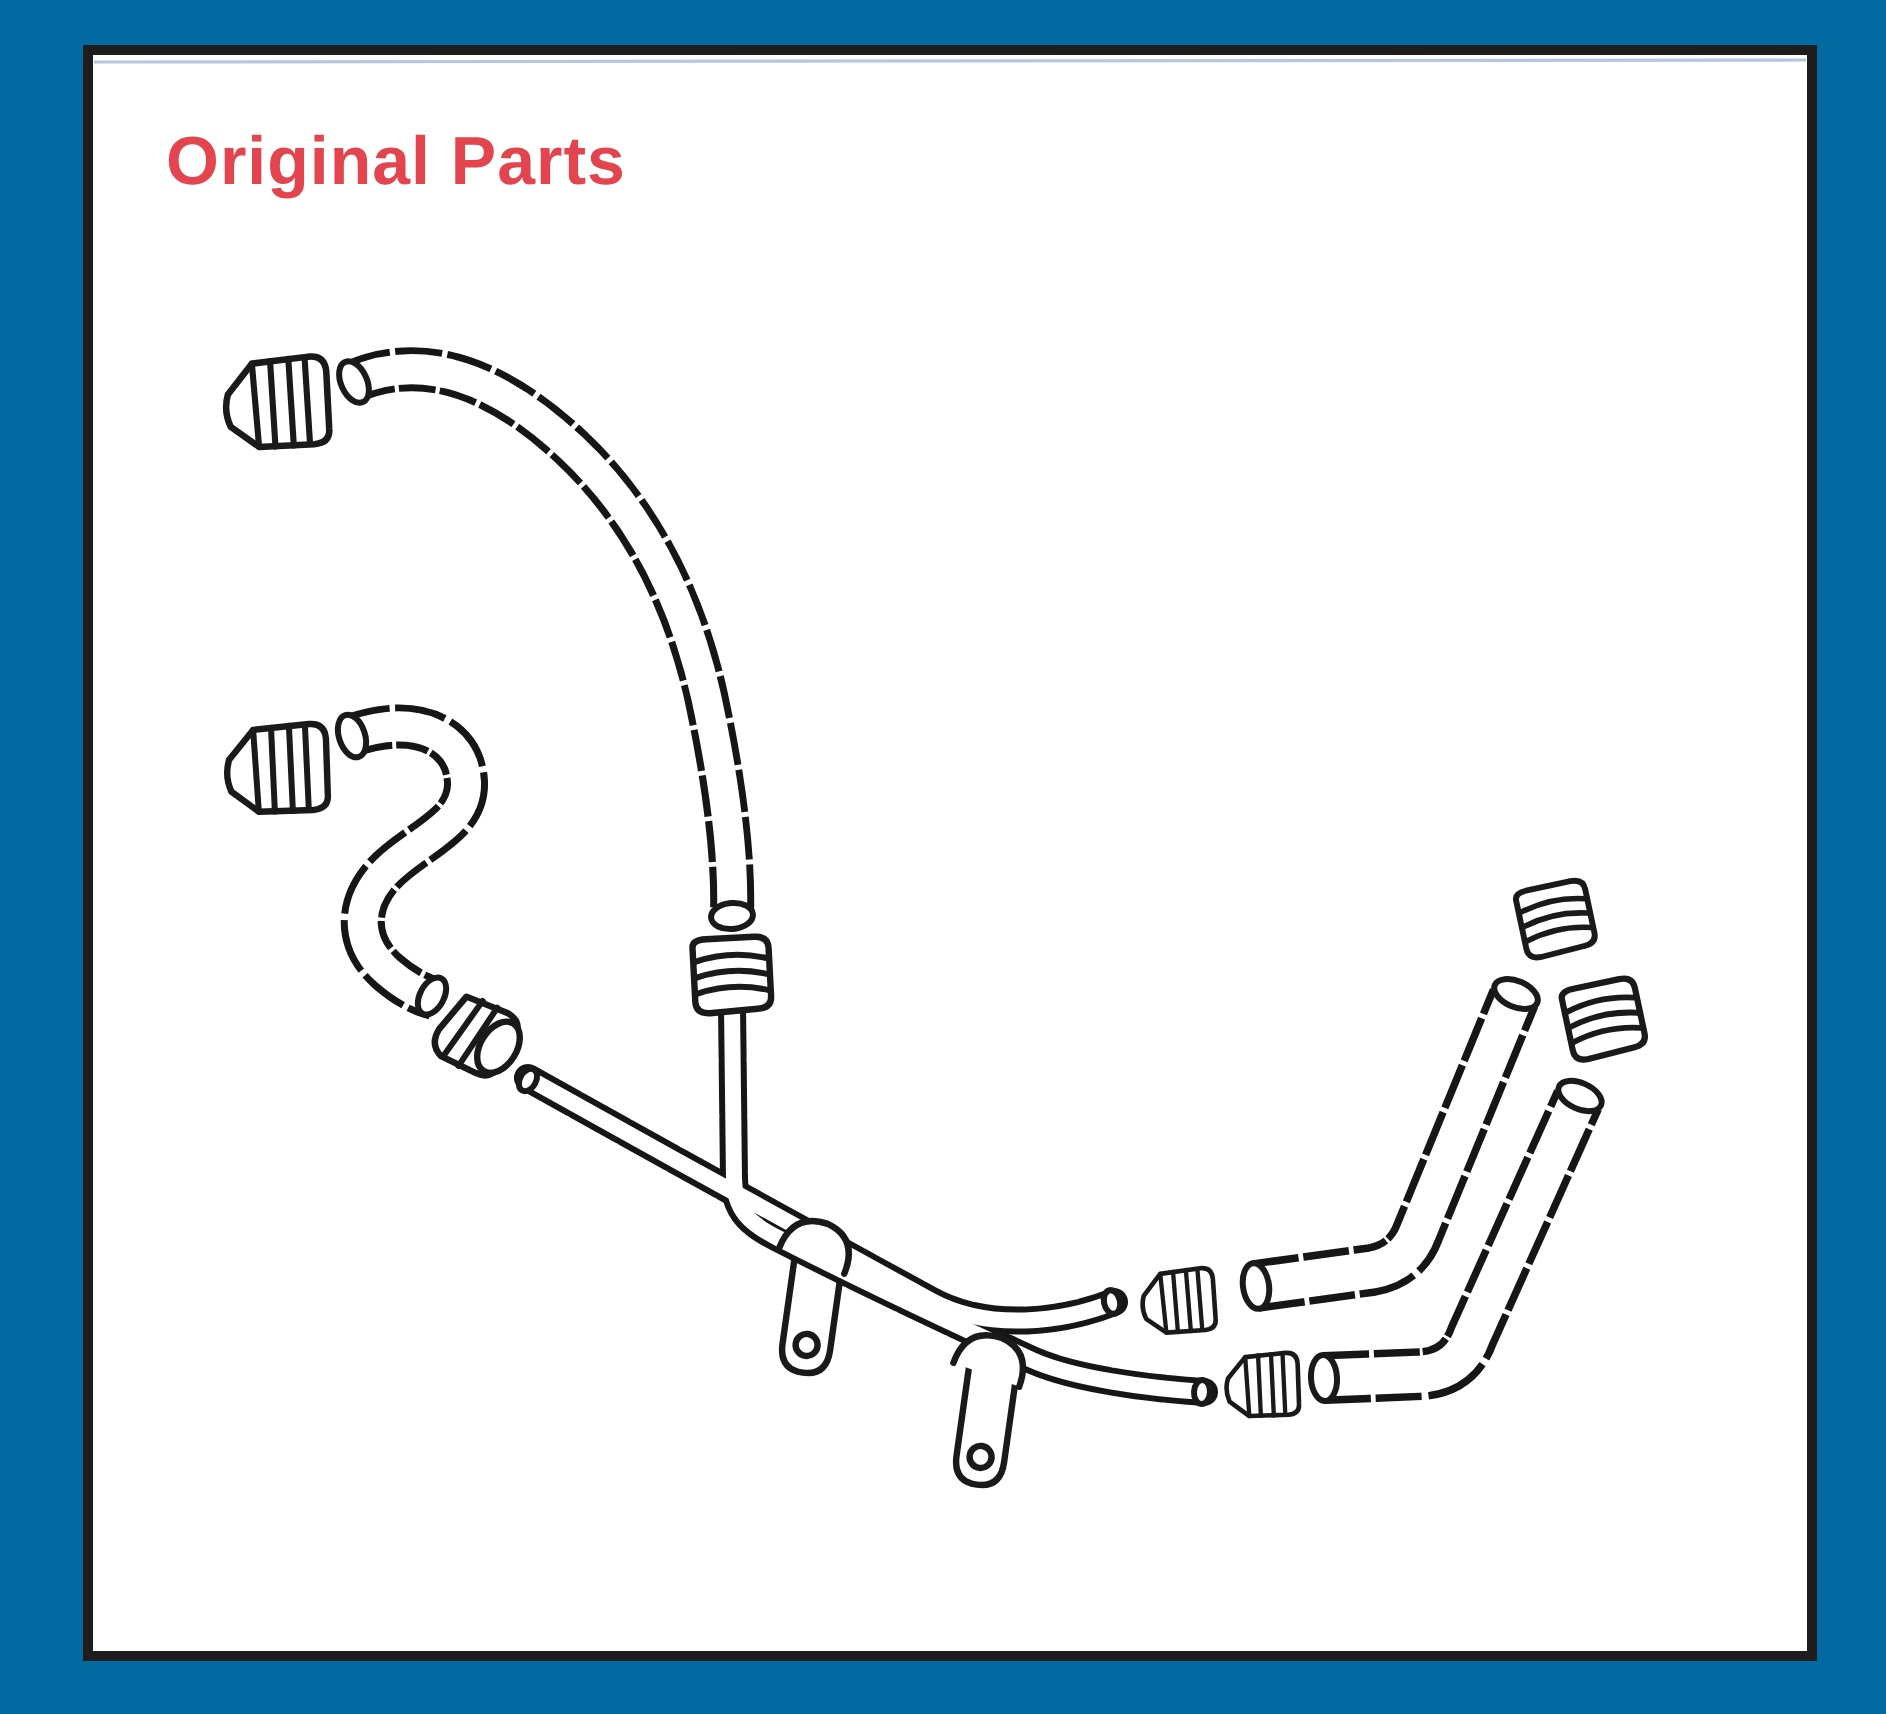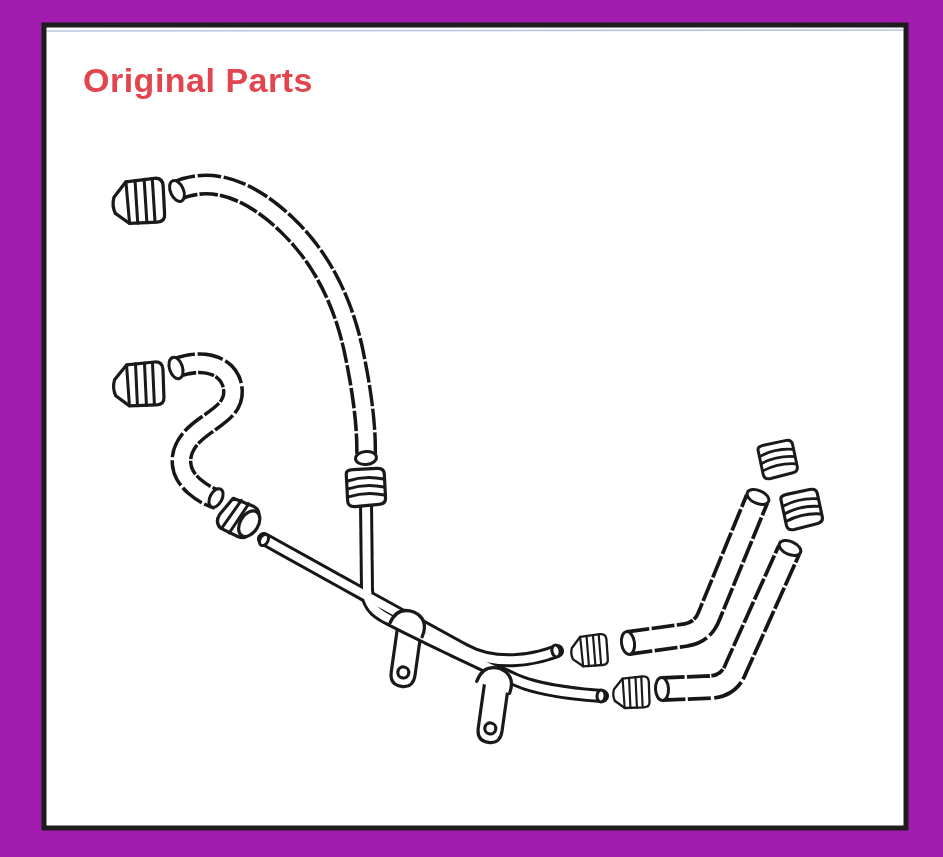--- a/index.html
+++ b/index.html
@@ -1,16 +1,16 @@
 <!DOCTYPE html>
 <html><head>
 <meta charset="utf-8">
 <style>
   html,body{margin:0;padding:0;background:#ffffff;}
-  .page{width:943px;height:857px;position:relative;background:#a21caf;
+  .page{width:943px;height:857px;position:relative;background:#0369a1;
         font-family:"Liberation Sans", sans-serif;overflow:hidden;}
   svg{display:block;}
   .ink{stroke:#1a1a1a;stroke-width:3.2;stroke-linejoin:round;stroke-linecap:round;fill:#ffffff;}
   .inkline{stroke:#1a1a1a;stroke-width:3;stroke-linecap:round;fill:none;}
   .hoseO{fill:none;stroke:#161616;stroke-width:22;stroke-dasharray:21 2.4;}
   .hoseI{fill:none;stroke:#ffffff;stroke-width:15;}
   .elbO{fill:none;stroke:#161616;stroke-width:26;stroke-dasharray:23 2.4;}
   .elbI{fill:none;stroke:#ffffff;stroke-width:18.5;}
   .pipeO{fill:none;stroke:#161616;stroke-width:14;stroke-linecap:round;stroke-dasharray:26 2;}
   .pipeI{fill:none;stroke:#ffffff;stroke-width:8;stroke-linecap:round;}

